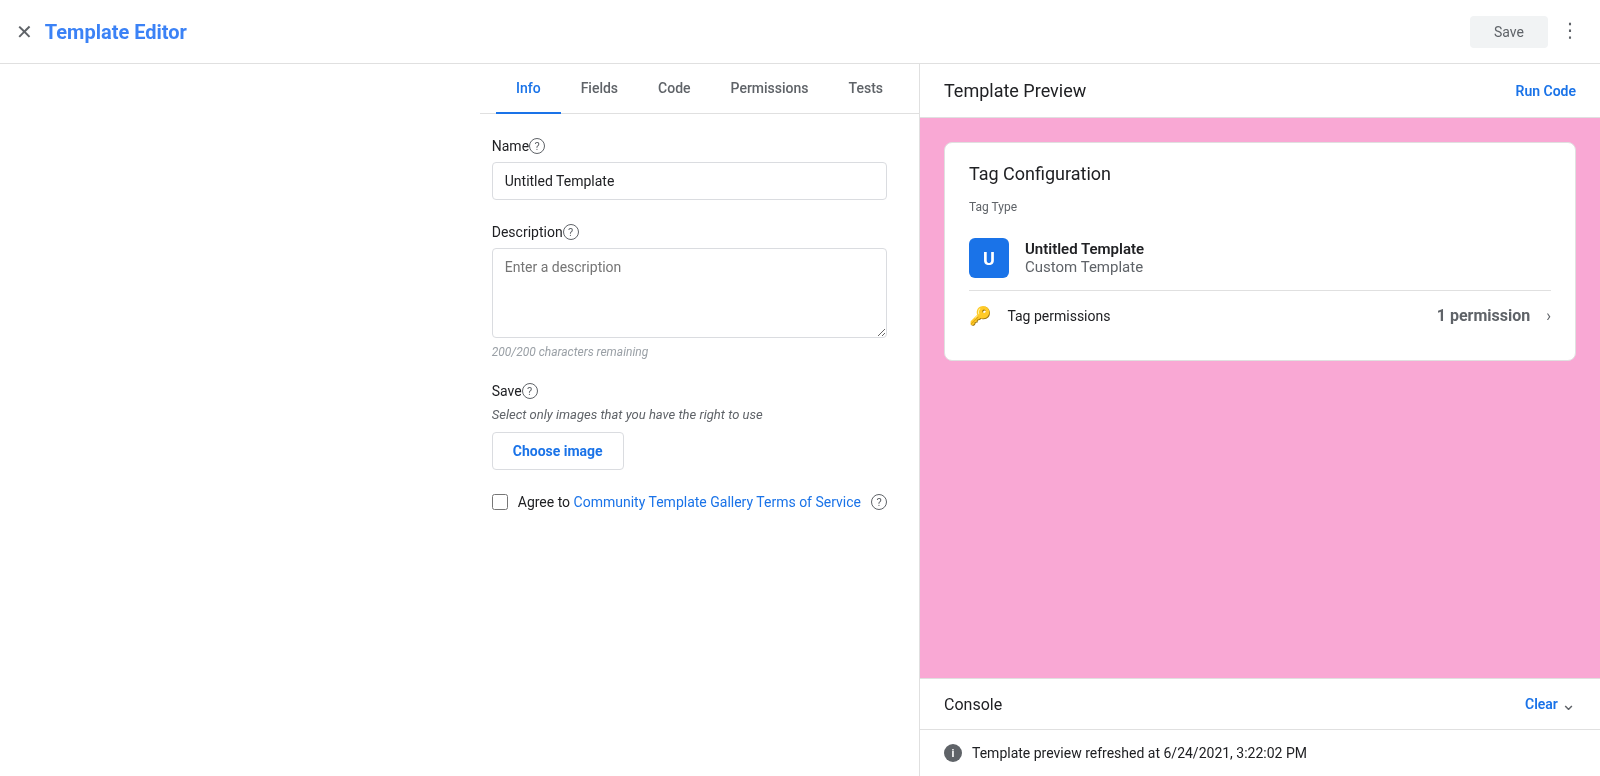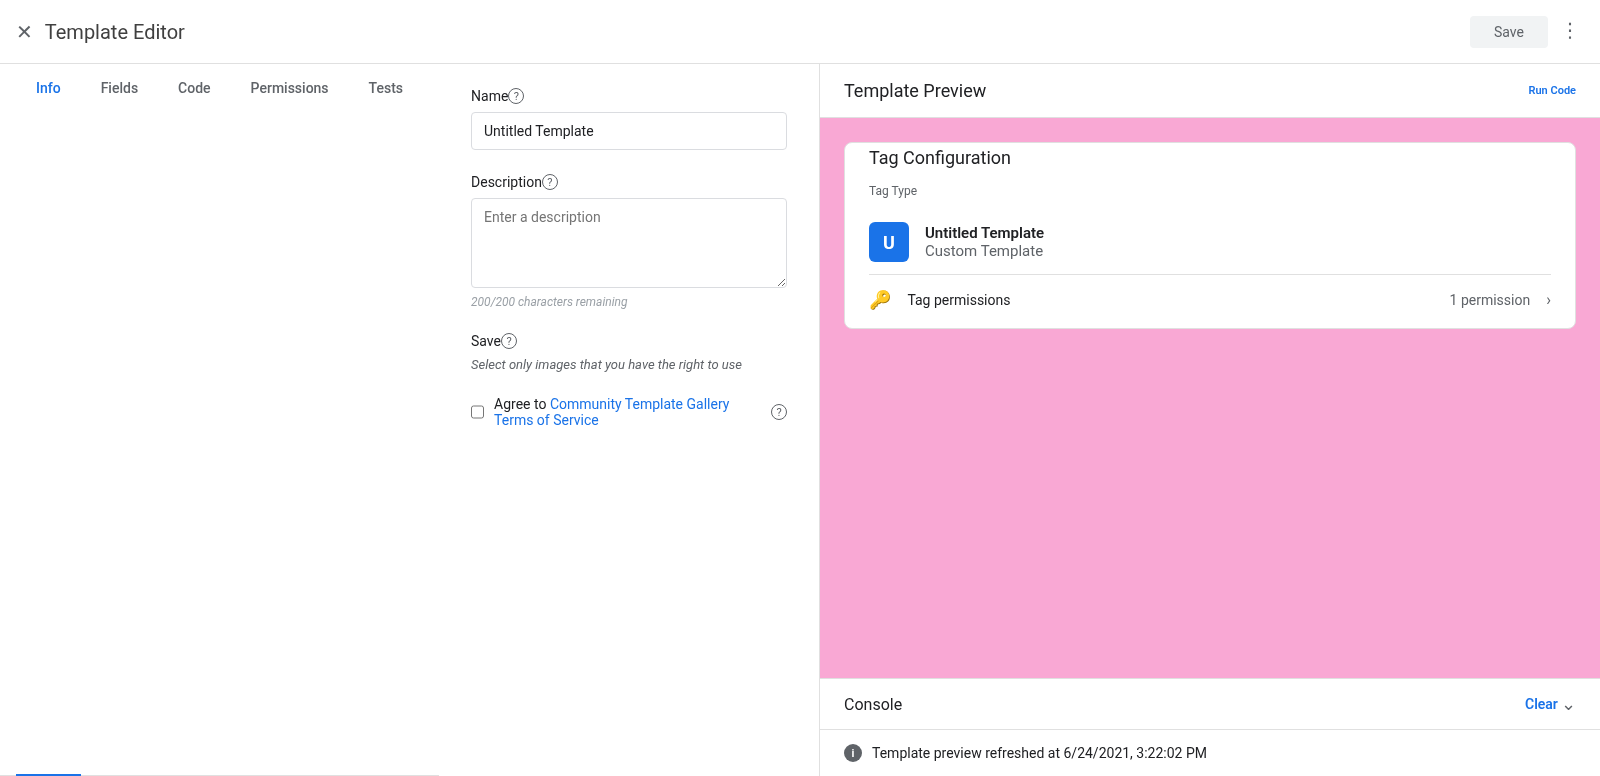--- a/index.html
+++ b/index.html
@@ -4,41 +4,41 @@
   <style>
     * { box-sizing: border-box; margin: 0; padding: 0; }
     body { font-family: 'Google Sans', Roboto, Arial, sans-serif; background: #fff; color: #202124; font-size: 14px; height: 776px; overflow: hidden; }
 
     
     .header {
       display: flex; align-items: center; justify-content: space-between;
       padding: 0 16px; height: 64px; border-bottom: 1px solid #e0e0e0;
     }
     .header-left { display: flex; align-items: center; gap: 12px; }
-    .header-title { font-size: 20px; font-weight: 400; color: #404040; }
+    .header-title { font-size: 20px; font-weight: 700; color: #3b82f6; }
     .header-right { display: flex; align-items: flex-start; gap: 8px; }
     .save-btn {
       background: #f1f3f4; border: none; border-radius: 4px;
       padding: 8px 24px; font-size: 14px; color: #5f6368; cursor: pointer;
       font-family: inherit;
     }
     .more-btn {
       background: none; border: none; cursor: pointer; padding: 4px;
       color: #5f6368; font-size: 20px; line-height: 1;
     }
     .close-btn {
       background: none; border: none; cursor: pointer; color: #5f6368;
       font-size: 20px; display: flex; align-items: center;
     }
 
     
     .main { display: flex; height: calc(776px - 64px); }
 
     
-    .left-panel { width: 820px; display: flex; border-right: 1px solid #e0e0e0; }
+    .left-panel { width: 920px; display: flex; flex-direction: column; border-right: 1px solid #e0e0e0; align-items: flex-end; }
 
     
     .tabs { display: flex; border-bottom: 1px solid #e0e0e0; padding: 0 16px; }
     .tab {
       padding: 16px 20px; font-size: 14px; cursor: pointer; color: #5f6368;
       border-bottom: 2px solid transparent; margin-bottom: -1px;
       font-weight: 500;
     }
     .tab.active { color: #1a73e8; border-bottom-color: #1a73e8; }
 
@@ -86,29 +86,29 @@
 
     
     .right-panel { flex: 1; display: flex; flex-direction: column; background: #f9a8d4; }
 
     .right-header {
       display: flex; align-items: center; justify-content: space-between;
       padding: 16px 24px; background: #fff; border-bottom: 1px solid #e0e0e0;
     }
     .right-title { font-size: 18px; font-weight: 400; color: #202124; }
     .run-code-btn {
-      background: none; border: none; color: #1a73e8; font-size: 11px;
+      background: none; border: none; color: #1a73e8; font-size: 14px;
       font-weight: 600; cursor: pointer; font-family: inherit;
     }
 
     
     .preview-area { padding: 24px; flex: 1; overflow-y: auto; }
     .tag-config-card {
       background: #fff; border-radius: 8px; border: 1px solid #e0e0e0;
-      padding: 4px 24px; margin-bottom: 0;
+      padding: 20px 24px; margin-bottom: 0;
     }
     .tag-config-title { font-size: 18px; font-weight: 400; color: #202124; margin-bottom: 16px; }
     .tag-type-label { font-size: 12px; color: #5f6368; margin-bottom: 12px; }
 
     .tag-type-row {
       display: flex; align-items: center; gap: 16px; padding: 12px 0;
       border-bottom: 1px solid #e0e0e0;
     }
     .tag-icon {
       width: 40px; height: 40px; background: #1a73e8; border-radius: 6px;
@@ -117,21 +117,21 @@
     }
     .tag-name { font-size: 15px; font-weight: 600; color: #202124; }
     .tag-sub { font-size: 15px; color: #5f6368; }
 
     .tag-permissions-row {
       display: flex; align-items: center; gap: 16px; padding: 14px 0;
       cursor: pointer;
     }
     .perm-icon { font-size: 18px; color: #5f6368; }
     .perm-label { font-size: 14px; color: #202124; flex: 1; }
-    .perm-count { font-size: 14px; color: #5f6368; }
+    .perm-count { font-size: 16px; color: #5f6368; font-weight: bold; }
     .chevron-icon { font-size: 16px; color: #5f6368; }
 
     
     .console-section {
       border-top: 1px solid #e0e0e0; background: #fff; padding: 0;
     }
     .console-header {
       display: flex; align-items: center; justify-content: space-between;
       padding: 14px 24px; border-bottom: 1px solid #e0e0e0;
     }
@@ -207,20 +207,21 @@
         <textarea class="textarea-input" placeholder="Enter a description" style=""></textarea>
         <div class="char-count">200/200 characters remaining</div>
       </div>
 
       <div class="field-group">
         <div class="field-label">
           <span>Save</span>
           <span class="help-icon">?</span>
         </div>
         <div class="icon-note">Select only images that you have the right to use</div>
+        <button class="choose-image-btn">Choose image</button>
       </div>
 
       <div class="tos-row">
         <input type="checkbox" class="tos-checkbox" style="">
         <span class="tos-text">
           <span>Agree to</span>
           <a href="#" class="tos-link">Community Template Gallery Terms of Service</a>
         </span>
         <span class="help-icon">?</span>
       </div>

